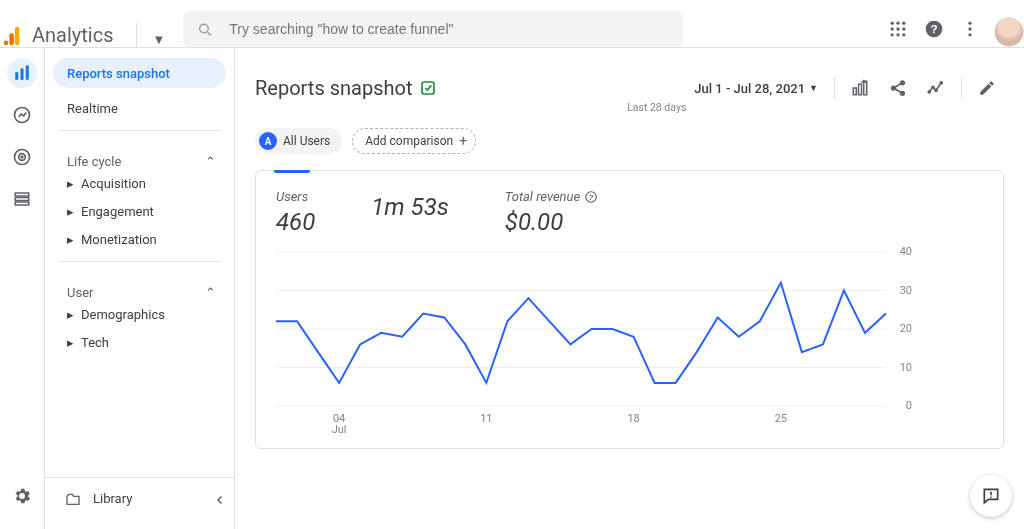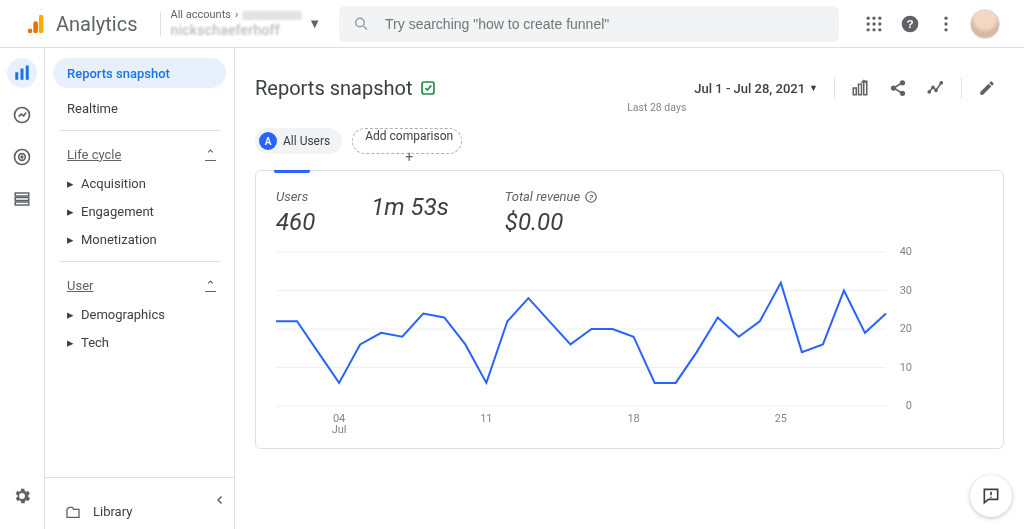--- a/index.html
+++ b/index.html
@@ -7,21 +7,21 @@
     --g2:#3c4043;
     --g3:#80868b;
     --blue:#1a73e8;
     --line:#e0e0e0;
     --bg:#fff;
   }
   *{box-sizing:border-box;}
   body{margin:0;font-family:'Google Sans',Roboto,Arial,sans-serif;background:#fff;color:var(--g2);font-size:13px;}
   
   
-  .header{height:48px;display:flex;align-items:center;padding:0 24px;border-bottom:1px solid var(--line);}
+  .header{height:48px;display:flex;align-items:flex-end;padding:0 0;border-bottom:1px solid var(--line);}
   .logo{width:22px;height:22px;margin:0 8px 0 2px;}
   .brand{font-size:20px;color:var(--g1);font-weight:400;margin-right:12px;}
   .vsep{width:1px;height:24px;background:var(--line);margin:0 10px;}
   .crumb{display:flex;flex-direction:column;line-height:1.15;color:var(--g1);min-width:130px;}
   .crumb .t{font-size:11px;display:flex;align-items:center;gap:4px;}
   .crumb .t .redact{width:60px;height:9px;background:#e3e3e3;border-radius:3px;filter:blur(1px);}
   .crumb .b{font-size:14px;font-weight:500;color:#bdbdbd;letter-spacing:.2px;filter:blur(1.2px);}
   .crumb-caret{margin-left:6px;color:var(--g1);}
   .search{flex:0 0 500px;height:36px;background:#f1f3f4;border-radius:6px;display:flex;align-items:center;padding:0 14px;margin-left:18px;}
   .search svg{opacity:.6;margin-right:14px;}
@@ -35,40 +35,40 @@
   .body{display:flex;height:481px;}
   .rail{width:45px;border-right:1px solid var(--line);display:flex;flex-direction:column;align-items:center;padding-top:10px;gap:12px;}
   .rail .ritem{width:30px;height:30px;display:flex;align-items:center;justify-content:center;border-radius:50%;color:var(--g1);}
   .rail .ritem.active{color:var(--blue);background:#e8f0fe;}
   .rail .gear{margin-top:auto;margin-bottom:18px;}
   
   .side{width:190px;border-right:1px solid var(--line);display:flex;flex-direction:column;padding:10px 0;}
   .pill{margin:0 8px 6px 8px;height:30px;border-radius:15px;background:#e8f0fe;color:var(--blue);display:flex;align-items:center;padding:0 14px;font-size:13px;font-weight:500;}
   .sitem{height:28px;display:flex;align-items:center;padding:0 22px;color:var(--g2);font-size:13px;}
   .side hr{border:0;border-top:1px solid var(--line);margin:8px 14px;}
-  .shead{height:30px;display:flex;align-items:center;justify-content:space-between;padding:0 18px 0 22px;color:var(--g1);font-size:13px;text-decoration:underline;}
+  .shead{height:30px;display:flex;align-items:flex-end;justify-content:space-between;padding:0 18px 0 22px;color:var(--g1);font-size:13px;}
   .srow{height:28px;display:flex;align-items:center;gap:8px;padding:0 22px;color:var(--g2);font-size:13px;}
   .srow .arr{width:6px;}
-  .side .lib{margin-top:auto;border-top:1px solid var(--line);height:42px;display:flex;align-items:flex-end;gap:12px;padding:0 20px;color:var(--g2);font-size:13px;}
+  .side .lib{margin-top:auto;border-top:1px solid var(--line);height:42px;display:flex;align-items:center;gap:12px;padding:0 20px;color:var(--g2);font-size:13px;}
   .collapse{position:absolute;left:214px;bottom:20px;color:var(--g2);}
   
   .main{flex:1;padding:14px 20px 0 20px;overflow:hidden;position:relative;}
   .mhead{display:flex;align-items:center;gap:8px;}
   .mtitle{font-size:20px;color:var(--g2);font-weight:400;}
   .mhead .r{margin-left:auto;display:flex;align-items:center;gap:4px;}
   .dr-label{font-size:10.5px;color:var(--g3);margin-right:4px;margin-top:39px;}
   .dr{font-size:13px;color:var(--g2);font-weight:500;display:flex;align-items:center;gap:4px;padding-right:8px;text-align:right;}
   .micon{width:34px;height:34px;display:flex;align-items:center;justify-content:center;color:var(--g1);}
   .msep{width:1px;height:22px;background:var(--line);margin:0 4px;}
   
   .chips{display:flex;gap:10px;margin-top:14px;align-items:center;}
   .chip{height:26px;border-radius:13px;display:flex;align-items:center;font-size:12px;padding:0 12px 0 4px;gap:6px;}
   .chip.all{background:#f1f3f4;color:var(--g2);}
   .chip.all .badge{width:18px;height:18px;border-radius:50%;background:#2962ff;color:#fff;font-size:10px;font-weight:600;display:flex;align-items:center;justify-content:center;}
-  .chip.add{border:1px dashed #b0b0b0;color:var(--g2);padding:0 8px 0 12px;flex-direction:column;}
+  .chip.add{border:1px dashed #b0b0b0;color:var(--g2);padding:0 8px 0 12px;}
   
   .card{margin-top:16px;border:1px solid var(--line);border-radius:6px;padding:18px 20px 12px 20px;position:relative;}
   .tabstrip{position:absolute;top:-1px;left:18px;width:36px;height:3px;background:#2962ff;border-radius:0 0 2px 2px;}
   .metrics{display:flex;gap:56px;}
   .metric .lbl{font-size:13px;color:var(--g1);display:flex;align-items:center;gap:4px;font-style:italic;}
   .metric .val{font-size:24px;color:var(--g2);margin-top:4px;font-weight:400;font-style:italic;}
   
   .chartwrap{margin-top:10px;}
   .chartwrap svg{display:block;}
   .ytick{font-size:11px;fill:var(--g3);}
@@ -82,28 +82,20 @@
 <body>
 
 <div class="header">
   <svg class="logo" viewBox="0 0 24 24">
       <rect x="14" y="2" width="5" height="20" rx="2.5" fill="#f9ab00"></rect>
       <rect x="8" y="9" width="5" height="13" rx="2.5" fill="#e37400"></rect>
       <circle cx="4.5" cy="19.5" r="2.5" fill="#e37400"></circle>
     </svg>
   <span class="brand">Analytics</span>
   <span class="vsep"></span>
-  <div class="crumb">
-    <span class="t">
-        <span>All accounts</span>
-        <span>›</span>
-        <span class="redact"></span>
-      </span>
-    <span class="b">nickschaeferhoff</span>
-  </div>
   <span class="crumb-caret">▼</span>
   <div class="search">
     <svg width="17" height="17" viewBox="0 0 24 24" fill="none" stroke="#5f6368" stroke-width="2.2">
         <circle cx="10.5" cy="10.5" r="6.5"></circle>
         <line x1="16" y1="16" x2="21" y2="21"></line>
       </svg>
     <input placeholder="Try searching &quot;how to create funnel&quot;" style="">
   </div>
   <span class="spacer"></span>
   <div class="hicon">

